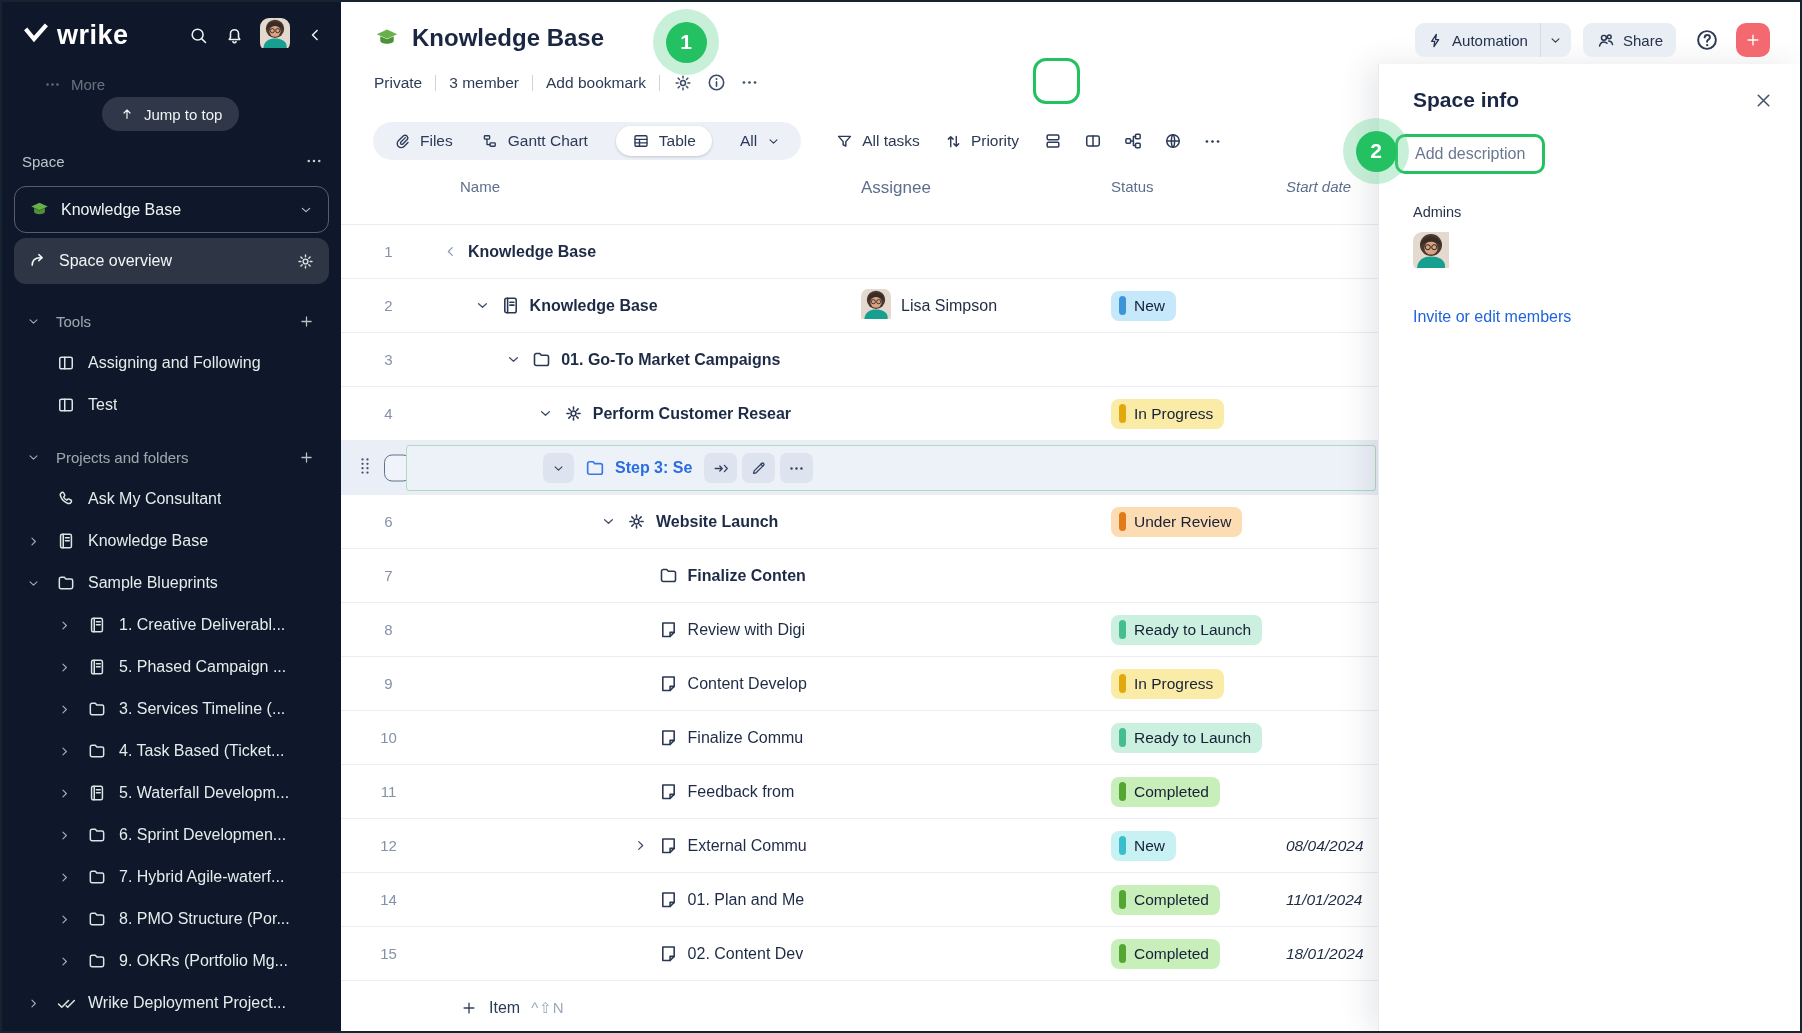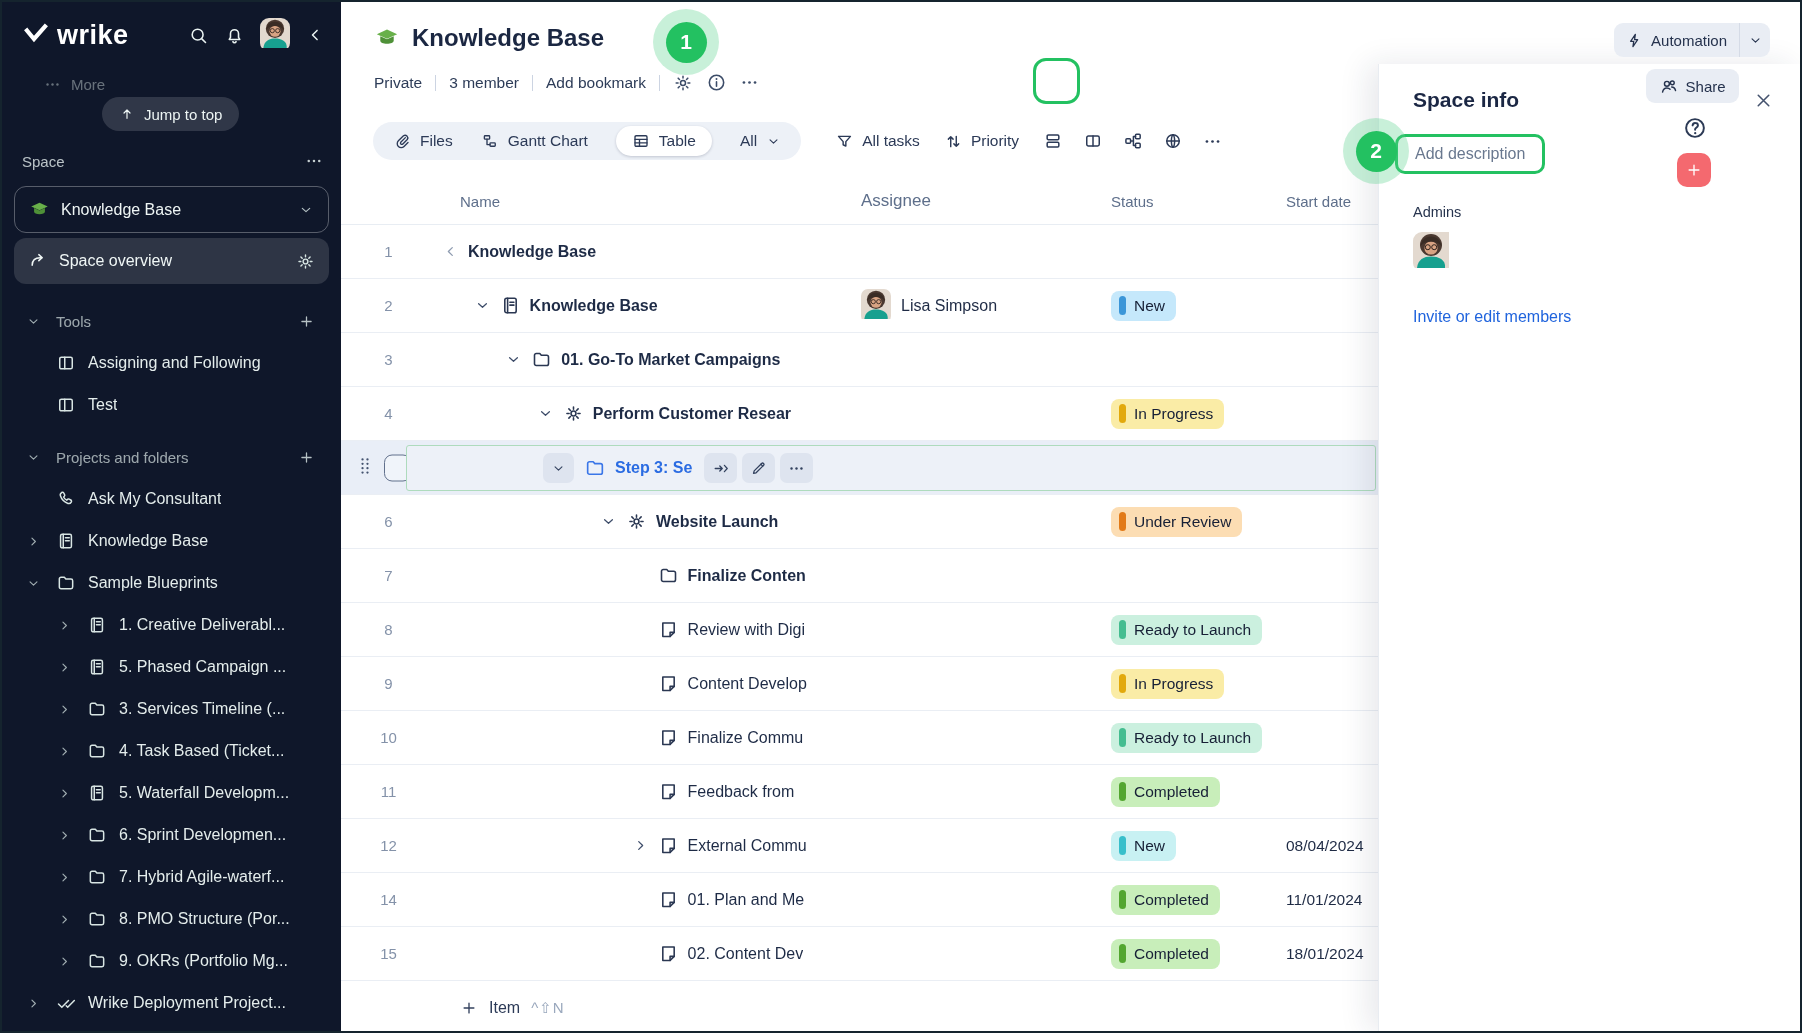--- a/index.html
+++ b/index.html
@@ -45,29 +45,29 @@
 
   .toolbar { position:absolute; top:120px; left:32px; right:0; height:38px; display:flex; align-items:center; }
   .tabs { background:#edf1f7; border-radius:19px; height:38px; display:flex; align-items:center; padding:0 20px; gap:28px; }
   .tab { display:flex; align-items:center; gap:9px; color:#2c3a57; font-size:15.5px; }
   .tab.sel { background:#fff; border-radius:15px; height:30px; padding:0 16px; box-shadow:0 1px 3px rgba(20,30,60,.20); font-weight:500; }
   .view-controls { display:flex; align-items:center; gap:24px; margin-left:34px; color:#2c3a57; font-size:15.5px; }
   .vc { display:flex; align-items:center; gap:8px; }
   .vc-icons { display:flex; align-items:center; gap:20px; color:#2c3a57; }
 
   .t-head { position:absolute; top:176px; left:0; right:0; height:47px; border-bottom:1px solid #e8edf3;
-            display:flex; align-items:center; color:#5e6f8b; font-size:15px; }
+            display:flex; align-items:flex-start; color:#5e6f8b; font-size:15px; }
   .c-num { width:95px; flex:0 0 95px; text-align:center; color:#8492a9; font-size:15px; }
   .c-name { width:416px; flex:0 0 416px; display:flex; align-items:center; overflow:hidden; color:#1e2b46; font-size:16px; }
   .t-head .c-name { padding-left:24px; color:#5e6f8b; font-size:15px; }
   .c-assignee { width:250px; flex:0 0 250px; display:flex; align-items:center; gap:10px; padding-left:9px; color:#1f2b45; font-size:16px; }
   .t-head .c-assignee { color:#5e6f8b; font-size:17px; }
   .c-status { width:180px; flex:0 0 180px; padding-left:9px; overflow:hidden; }
   .t-head .c-status { color:#5e6f8b; }
-  .c-date { width:150px; flex:0 0 150px; padding-left:4px; color:#1f2b45; font-size:15.5px; white-space:nowrap; overflow:hidden; }
+  .c-date { width:150px; flex:0 0 150px; padding-left:4px; color:#1f2b45; font-size:15.5px; white-space:nowrap; overflow:hidden;font-style:italic; }
   .t-head .c-date { color:#5e6f8b; font-size:15px; }
 
   .t-body { position:absolute; top:223px; left:0; right:0; }
   .t-row { height:54px; display:flex; align-items:center; border-bottom:1px solid #eaeef4; position:relative; }
   .t-row.selected { background:#e9eef7; }
   .name-chev { width:26px; flex:0 0 26px; display:flex; align-items:center; color:#3e4d6a; }
   .name-chev.dim { color:#8e9bb0; }
   .name-ic { width:30px; flex:0 0 30px; display:flex; align-items:center; color:#2a3752; }
   .nm { white-space:nowrap; overflow:hidden; }
   .nm.b { font-weight:700; }
@@ -97,21 +97,21 @@
   .panel-head { display:flex; align-items:center; }
   .panel-title { font-size:21px; font-weight:700; color:#1b2744; }
   .panel-close { margin-left:auto; color:#45536e; display:flex; cursor:default; }
   .add-desc { margin:22px 0 0 -18px; border:3px solid #23c161; border-radius:10px; padding:8px 17px;
               width:fit-content; color:#69788f; font-size:16px; }
   .admins-label { margin-top:30px; font-size:14.5px; color:#27344e; }
   .admins-av { margin-top:12px; }
   .invite-link { margin-top:36px; font-size:16px; color:#2064dd; }
 
   
-  .topright { position:absolute; top:21px; right:30px; display:flex; align-items:center; gap:12px; z-index:6;flex-direction:column; }
+  .topright { position:absolute; top:21px; right:30px; display:flex; align-items:center; gap:12px; z-index:6; }
   .pillbtn { height:34px; background:#e9edf4; border-radius:9px; display:flex; align-items:center; padding:0 13px; gap:8px;
              color:#25324d; font-size:15px; }
   .autogroup { display:flex; align-items:center; background:#e9edf4; border-radius:9px; height:34px; }
   .autogroup .seg1 { display:flex; align-items:center; gap:8px; padding:0 12px; color:#25324d; font-size:15px; }
   .autogroup .segdiv { width:1px; height:34px; background:#d5dbe6; }
   .autogroup .seg2 { width:30px; display:flex; align-items:center; justify-content:center; color:#25324d; }
   .qmark { color:#2c3a55; display:flex; margin-left:6px; }
   .plusbtn { width:34px; height:34px; border-radius:10px; background:#f4696f; color:#fff; display:flex; align-items:center; justify-content:center; margin-left:4px; }
 
   

